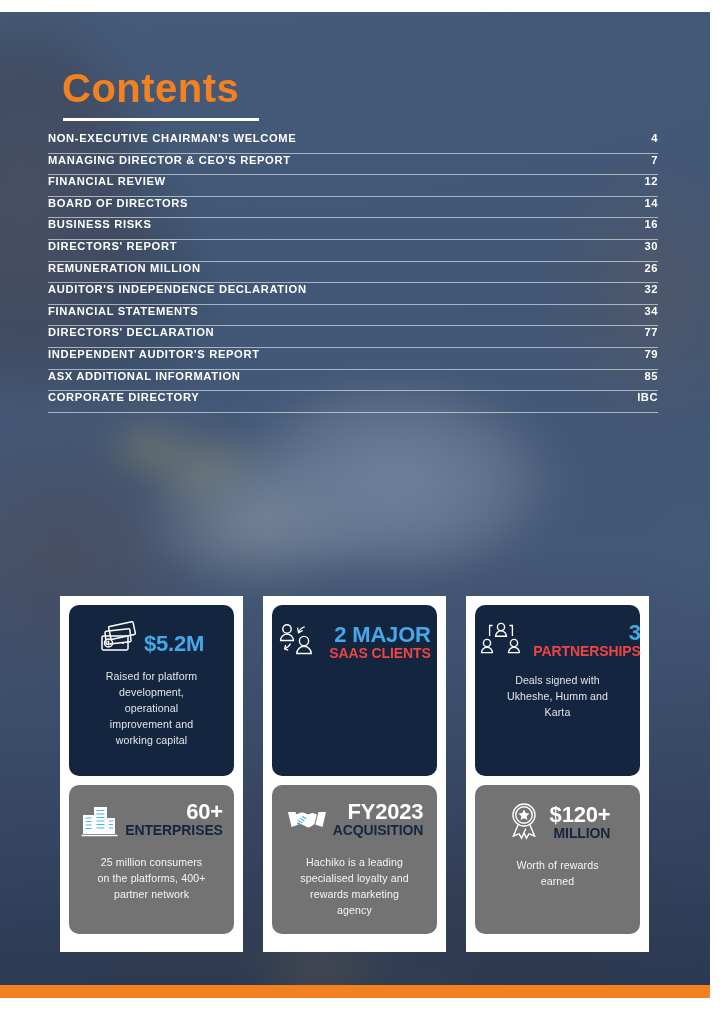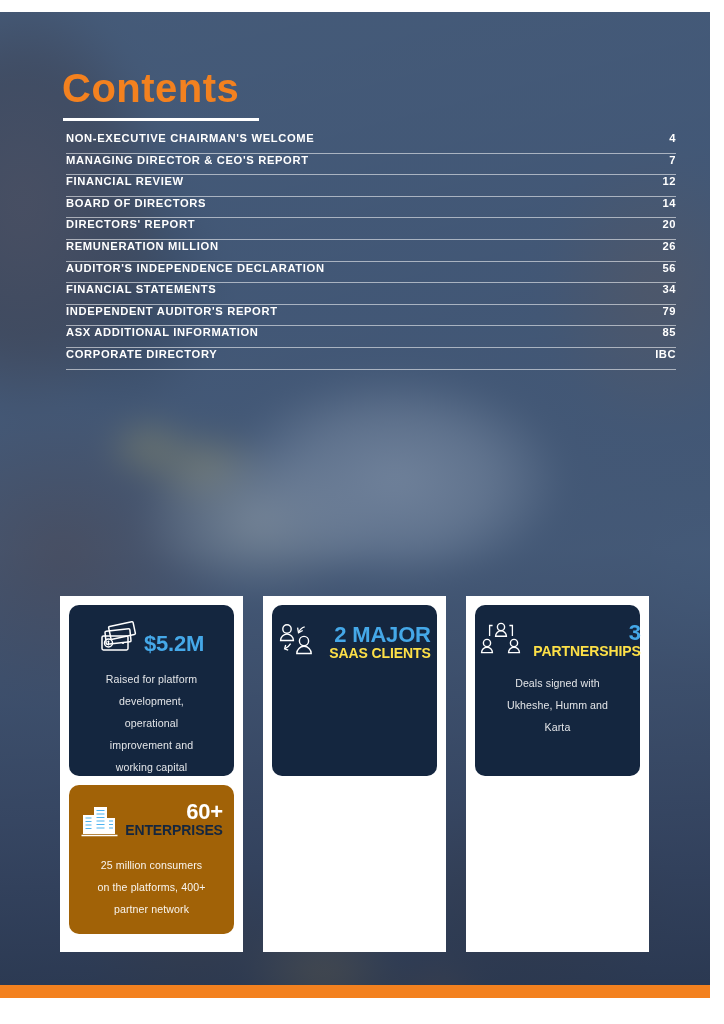--- a/index.html
+++ b/index.html
@@ -89,21 +89,21 @@
     left: 63px;
     top: 118px;
     width: 196px;
     height: 3px;
     background: #ffffff;
   }
 
   
   .toc {
     position: absolute;
-    left: 66px;
+    left: 48px;
     top: 132px;
     width: 610px;
   }
   .toc-row {
     display: flex;
     align-items: baseline;
     justify-content: space-between;
     height: 21.6px;
     border-bottom: 1px solid rgba(255,255,255,0.55);
     padding-bottom: 1px;
@@ -142,21 +142,21 @@
   }
   .card {
     width: 165px;
     padding: 16px 26px 14px;
     display: flex;
     flex-direction: column;
     align-items: center;
     border-radius: 10px;
   }
   .card.navy { background: #14263f; height: 171px; }
-  .card.blue { background: #a16207; height: 149px; }
+  .card.blue { background: #737373; height: 149px; }
 
   .card-head {
     display: flex;
     align-items: flex-end;
     justify-content: center;
     gap: 5px;
     width: 100%;
   }
   .card-icon { flex: 0 0 auto; line-height: 0; }
   .card-figs { display: flex; flex-direction: column; align-items: flex-end; }
@@ -169,28 +169,28 @@
     white-space: nowrap;
   }
   .fig-sub {
     font-size: 14px;
     font-weight: bold;
     letter-spacing: -0.1px;
     line-height: 1.05;
     white-space: nowrap;
   }
   .navy .fig-big { color: #45a8e8; }
-  .navy .fig-sub { color: #fde047; }
+  .navy .fig-sub { color: #ef4444; }
   .blue .fig-big { color: #ffffff; }
   .blue .fig-sub { color: #14263f; }
 
   .card-desc {
     margin-top: 13px;
     font-size: 10.6px;
-    line-height: 22px;
+    line-height: 16px;
     text-align: center;
     color: rgba(255,255,255,0.88);
     letter-spacing: 0.1px;
   }
   .blue .card-desc { color: rgba(255,255,255,0.93); margin-top: 16px; }
 
   
   .orange-bar {
     position: absolute;
     left: 0;
@@ -228,34 +228,42 @@
     </div>
     <div class="toc-row">
       <span class="toc-label">FINANCIAL REVIEW</span>
       <span class="toc-page">12</span>
     </div>
     <div class="toc-row">
       <span class="toc-label">BOARD OF DIRECTORS</span>
       <span class="toc-page">14</span>
     </div>
     <div class="toc-row">
+      <span class="toc-label">BUSINESS RISKS</span>
+      <span class="toc-page">16</span>
+    </div>
+    <div class="toc-row">
       <span class="toc-label">DIRECTORS' REPORT</span>
-      <span class="toc-page">20</span>
+      <span class="toc-page">30</span>
     </div>
     <div class="toc-row">
       <span class="toc-label">REMUNERATION MILLION</span>
       <span class="toc-page">26</span>
     </div>
     <div class="toc-row">
       <span class="toc-label">AUDITOR'S INDEPENDENCE DECLARATION</span>
-      <span class="toc-page">56</span>
+      <span class="toc-page">32</span>
     </div>
     <div class="toc-row">
       <span class="toc-label">FINANCIAL STATEMENTS</span>
       <span class="toc-page">34</span>
+    </div>
+    <div class="toc-row">
+      <span class="toc-label">DIRECTORS' DECLARATION</span>
+      <span class="toc-page">77</span>
     </div>
     <div class="toc-row">
       <span class="toc-label">INDEPENDENT AUDITOR'S REPORT</span>
       <span class="toc-page">79</span>
     </div>
     <div class="toc-row">
       <span class="toc-label">ASX ADDITIONAL INFORMATION</span>
       <span class="toc-page">85</span>
     </div>
     <div class="toc-row">
@@ -325,20 +333,39 @@
               <path d="M10.2 29.2l-3.6-1.4 1.1-3.8" stroke-width="1.3" fill="none"></path>
             </svg>
           </span>
           <span class="card-figs">
             <span class="fig-big">2 MAJOR</span>
             <span class="fig-sub">SAAS CLIENTS</span>
           </span>
         </div>
       </div>
 
+      <div class="card blue">
+        <div class="card-head">
+          <span class="card-icon">
+            <svg width="42" height="32" viewBox="0 0 42 32" fill="none">
+              <path d="M2 6h7.5l3.2 12.5L5.5 21 2 6z" fill="#ffffff"></path>
+              <path d="M40 6h-7.5l-3.2 12.5L36.5 21 40 6z" fill="#ffffff"></path>
+              <path d="M9.5 8.5l5-1.8c1.4-.5 2.8-.4 4.1.2l3.6 1.7 4.4-1.9 4.3 1.8-2.6 9.8-4.2 2.6c-1 .6-2.2.6-3.2.1l-7-3.6c-1.3-.7-2.1-1.9-2.4-3.3l-2-5.6z" fill="#ffffff"></path>
+              <g stroke="#4db3f0" stroke-width="1.1" stroke-linecap="round">
+                <path d="M12.6 14.6l3.3 2.2M14.4 12.4l3.6 2.4M16.6 10.5l3.4 2.3M11.4 17.2l2.4 1.6"></path>
+              </g>
+            </svg>
+          </span>
+          <span class="card-figs">
+            <span class="fig-big">FY2023</span>
+            <span class="fig-sub">ACQUISITION</span>
+          </span>
+        </div>
+        <div class="card-desc">Hachiko is a leading specialised loyalty and rewards marketing agency</div>
+      </div>
     </div>
 
     <div class="col">
       <div class="card navy">
         <div class="card-head">
           <span class="card-icon">
             <svg width="54" height="38" viewBox="0 0 54 38" fill="none" stroke="#ffffff" stroke-width="1.4">
               <circle cx="27" cy="6" r="3.6"></circle>
               <path d="M21.6 15.2a5.4 5.4 0 0 1 10.8 0z"></path>
               <path d="M18.6 4.5h-3v10.5M35.4 4.5h3v10.5" stroke-width="1.3"></path>
@@ -349,19 +376,36 @@
             </svg>
           </span>
           <span class="card-figs">
             <span class="fig-big">3</span>
             <span class="fig-sub">PARTNERSHIPS</span>
           </span>
         </div>
         <div class="card-desc">Deals signed with Ukheshe, Humm and Karta</div>
       </div>
 
+      <div class="card blue">
+        <div class="card-head">
+          <span class="card-icon">
+            <svg width="40" height="40" viewBox="0 0 40 40" fill="none" stroke="#ffffff" stroke-width="1.4">
+              <circle cx="19" cy="14" r="11"></circle>
+              <circle cx="19" cy="14" r="8.2"></circle>
+              <path d="M19 8.6l1.7 3.5 3.8.5-2.8 2.7.7 3.8-3.4-1.8-3.4 1.8.7-3.8-2.8-2.7 3.8-.5z" fill="#ffffff" stroke="none"></path>
+              <path d="M13.2 23.4L8.4 35l5.6-2.2 2.6 4.4 4.2-9.6M24.8 23.4L29.6 35 24 32.8 21.4 37.2l-2.1-4.8"></path>
+            </svg>
+          </span>
+          <span class="card-figs">
+            <span class="fig-big">$120+</span>
+            <span class="fig-sub">MILLION</span>
+          </span>
+        </div>
+        <div class="card-desc">Worth of rewards earned</div>
+      </div>
     </div>
 
   </div>
 
   <div class="orange-bar"></div>
 
 </div>
 
 </body></html>

